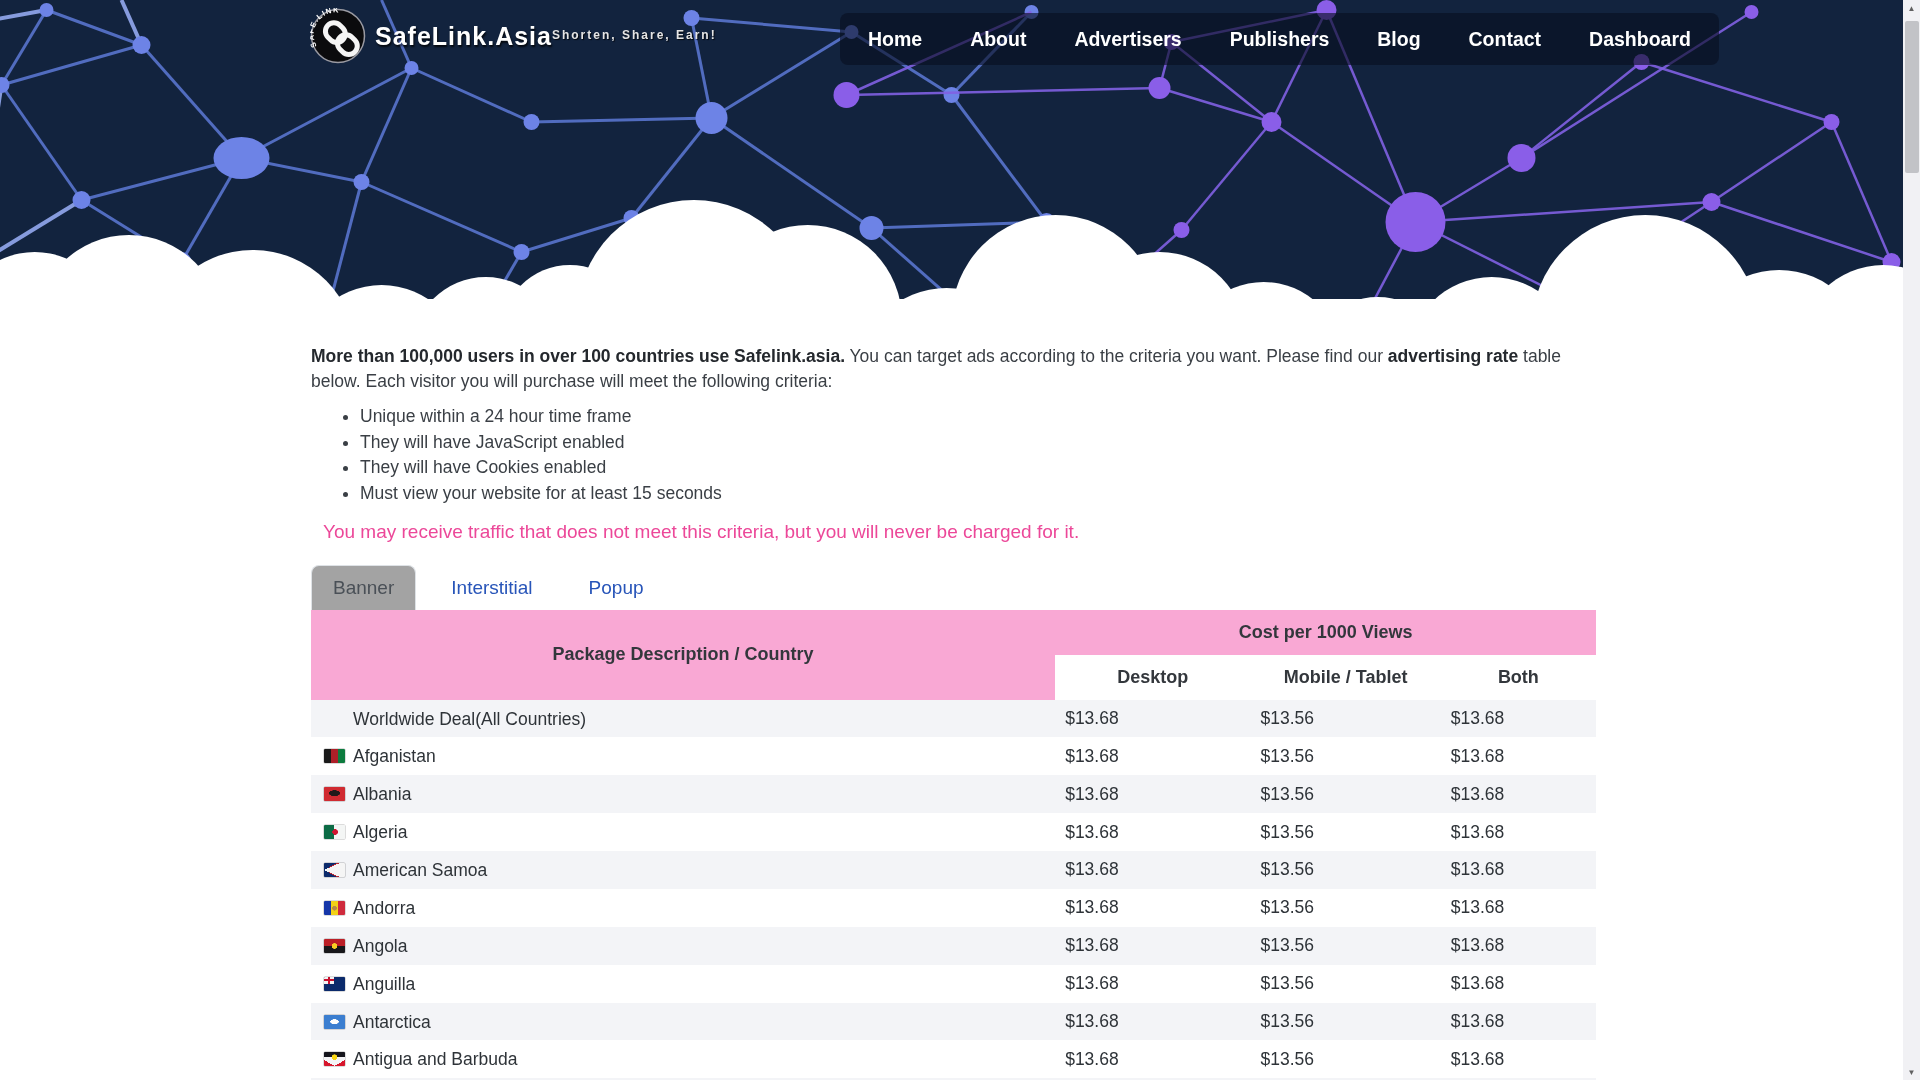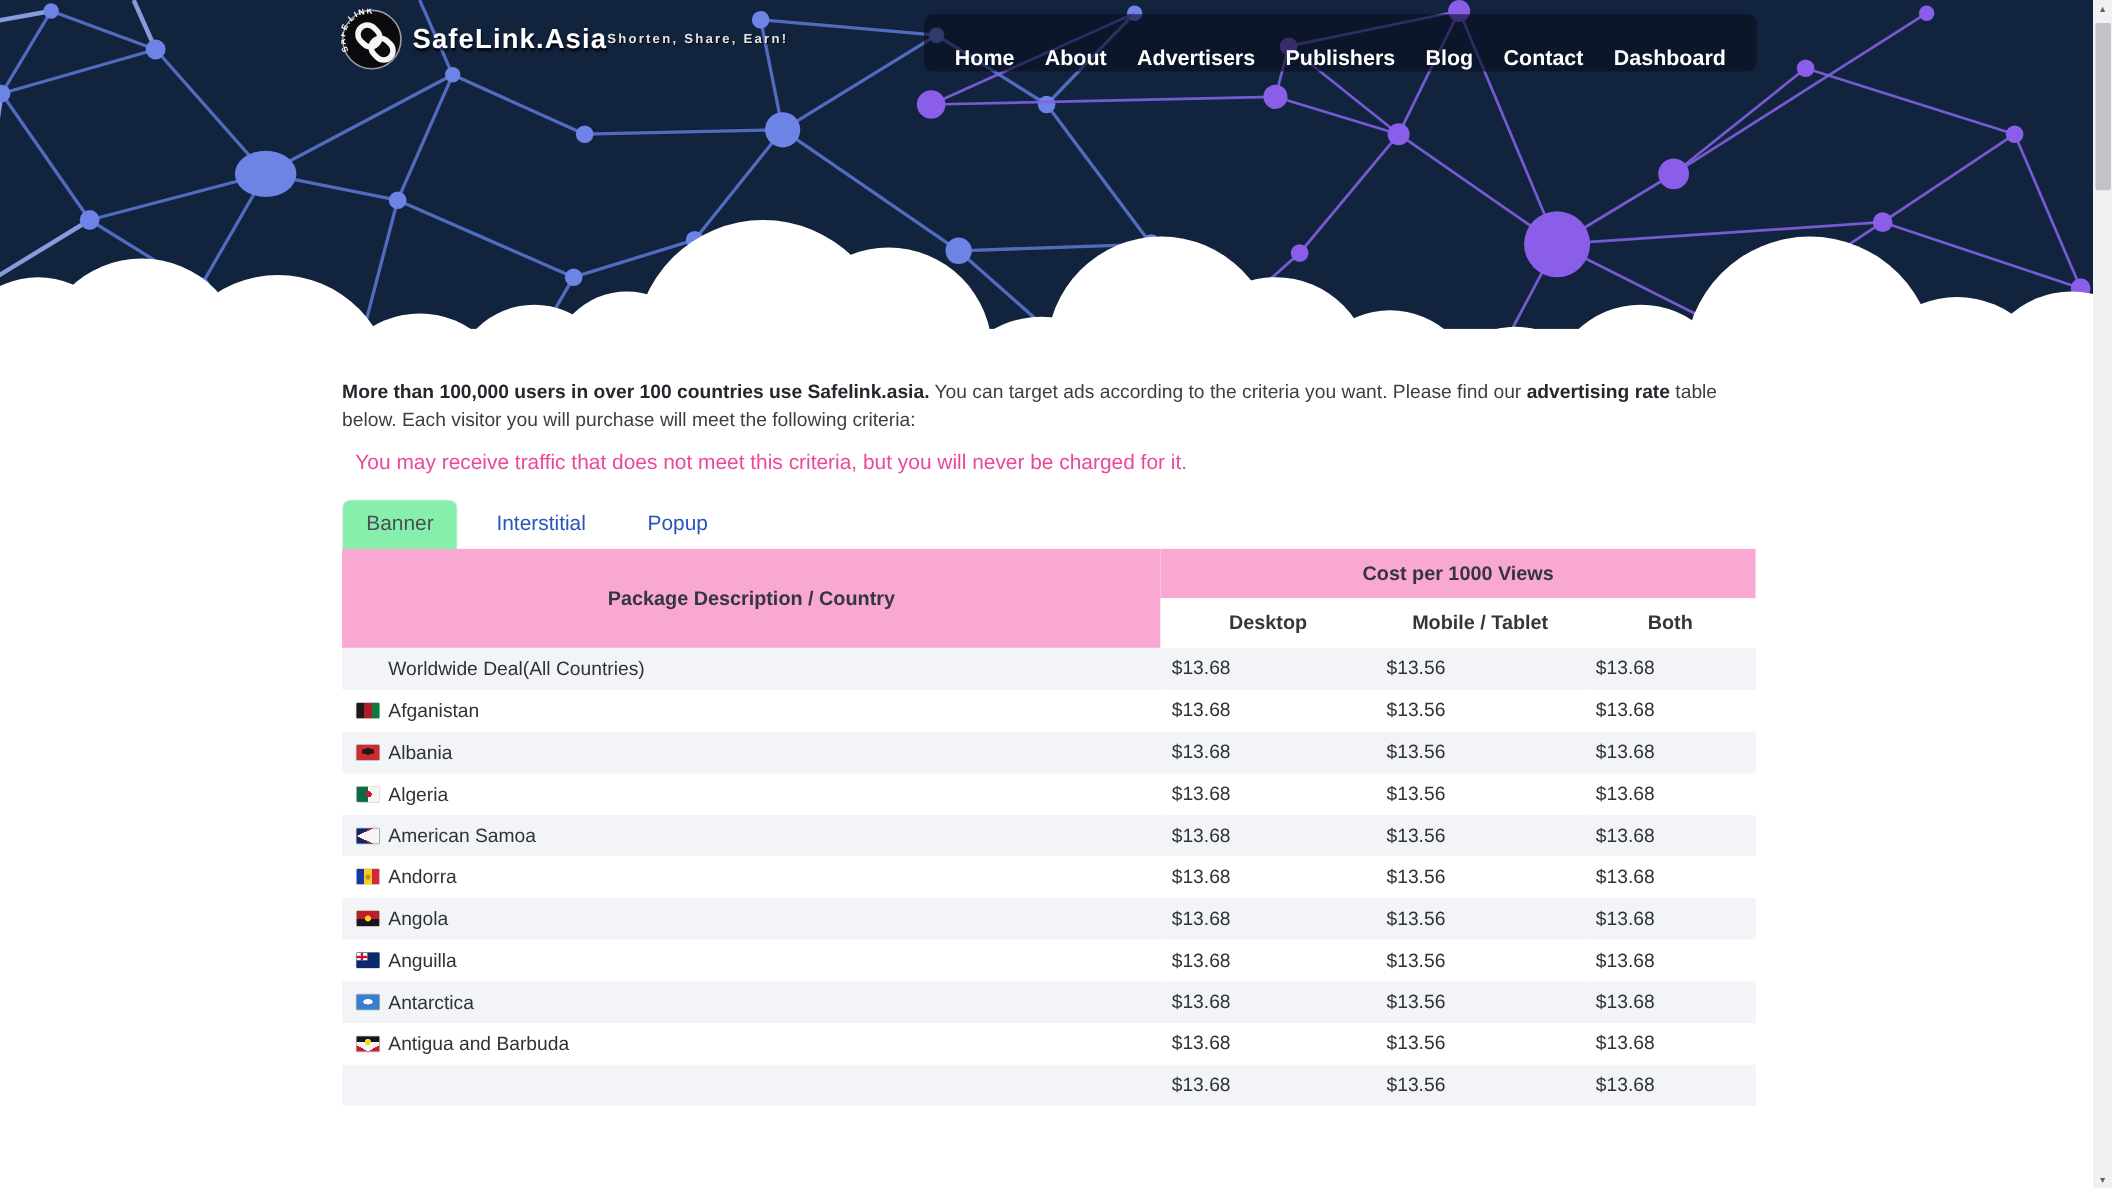--- a/index.html
+++ b/index.html
@@ -19,39 +19,39 @@
   .plexus { position:absolute; inset:0; width:100%; height:100%; z-index:1; }
   .clouds { position:absolute; inset:0; width:100%; height:100%; z-index:6; }
 
   .brand { position:absolute; left:310px; top:8px; display:flex; align-items:center; gap:9px; z-index:5; }
   .brand-text { display:flex; }
   .brand-title { color:#fff; font-size:25px; font-weight:700; letter-spacing:1px;
                  text-shadow:1px 2px 2px rgba(0,0,0,.8); line-height:1; }
   .brand-tagline { color:#e5e5e5; font-size:12px; font-weight:700; 
                    letter-spacing:2px; margin-top:4px; text-shadow:1px 1px 1px rgba(0,0,0,.8); }
 
-  .menu { position:absolute; left:840px; top:13px; width:757px; height:52px;
-          background:rgba(8,15,33,.62); border-radius:8px; display:flex; align-items:flex-end;
+  .menu { position:absolute; left:840px; top:13px; width:879px; height:52px;
+          background:rgba(8,15,33,.62); border-radius:8px; display:flex; align-items:center;
           justify-content:space-between; padding:0 28px; z-index:5; }
   .menu a { color:#fff; font-size:19.5px; font-weight:600; text-decoration:none; white-space:nowrap; }
 
   .hero-title { position:absolute; top:147px; left:0; width:100%; text-align:center;
                 color:#fff; font-size:31px; font-weight:700; margin:0; z-index:4; }
 
   
   .content { width:1285px; margin:0 0 0 311px; }
   .intro { margin:34px 0 0; font-size:17.5px; line-height:1.4; color:#3a3f45; }
   .intro b { color:#24282d; }
   ul.criteria { margin:13px 0 0; padding-left:49px; font-size:17.5px; color:#3a3f45; }
   ul.criteria li { margin-bottom:4.5px; line-height:1.2; }
   .note { margin:17px 12px 0; font-size:19px; color:#ec4899; }
 
   .tabs { display:flex; gap:14px; align-items:flex-end; margin-top:22px; }
   .tab { font-size:19px; padding:11px 21px; border-radius:8px 8px 0 0; cursor:pointer; }
-  .tab.active { background:#86efac; border:1px solid #dee2e6; border-bottom:none; color:#4a5057; }
+  .tab.active { background:#a3a3a3; border:1px solid #dee2e6; border-bottom:none; color:#4a5057; }
   .tab:not(.active) { color:#2855b9; }
 
   table.rates { width:100%; border-collapse:collapse; table-layout:fixed; }
   table.rates thead th { background:#f9a8d4; color:#33373c; font-size:18px; font-weight:700; }
   th.group-h { padding:12px 6px; }
   th.sub-h { background:#fff !important; padding:12px 6px; }
   th.country-h { text-align:center; vertical-align:middle; }
   tbody td { font-size:17.5px; color:#2e3338; padding:8px 10px; }
   tbody tr:nth-child(odd) { background:#f3f4f7; }
   td.price { text-align:left; }
@@ -250,20 +250,26 @@
         <circle cx="1900" cy="350" r="85"></circle>
       <rect x="0" y="299" width="1920" height="12"></rect>
     </g>
   </svg>
 </header>
 
 <main class="content">
 
   <p class="intro"><b>More than 100,000 users in over 100 countries use Safelink.asia.</b><span> You can target ads according to the criteria you want. Please find our </span><b>advertising rate</b><span> table below. Each visitor you will purchase will meet the following criteria:</span></p>
 
+  <ul class="criteria" id="criteria-list">
+      <li>Unique within a 24 hour time frame</li>
+      <li>They will have JavaScript enabled</li>
+      <li>They will have Cookies enabled</li>
+      <li>Must view your website for at least 15 seconds</li>
+    </ul>
 
   <p class="note">You may receive traffic that does not meet this criteria, but you will never be charged for it.</p>
 
   <div class="tabs" id="tabs">
       <div class="tab active">Banner</div>
       <div class="tab">Interstitial</div>
       <div class="tab">Popup</div>
     </div>
 
   <table class="rates">

